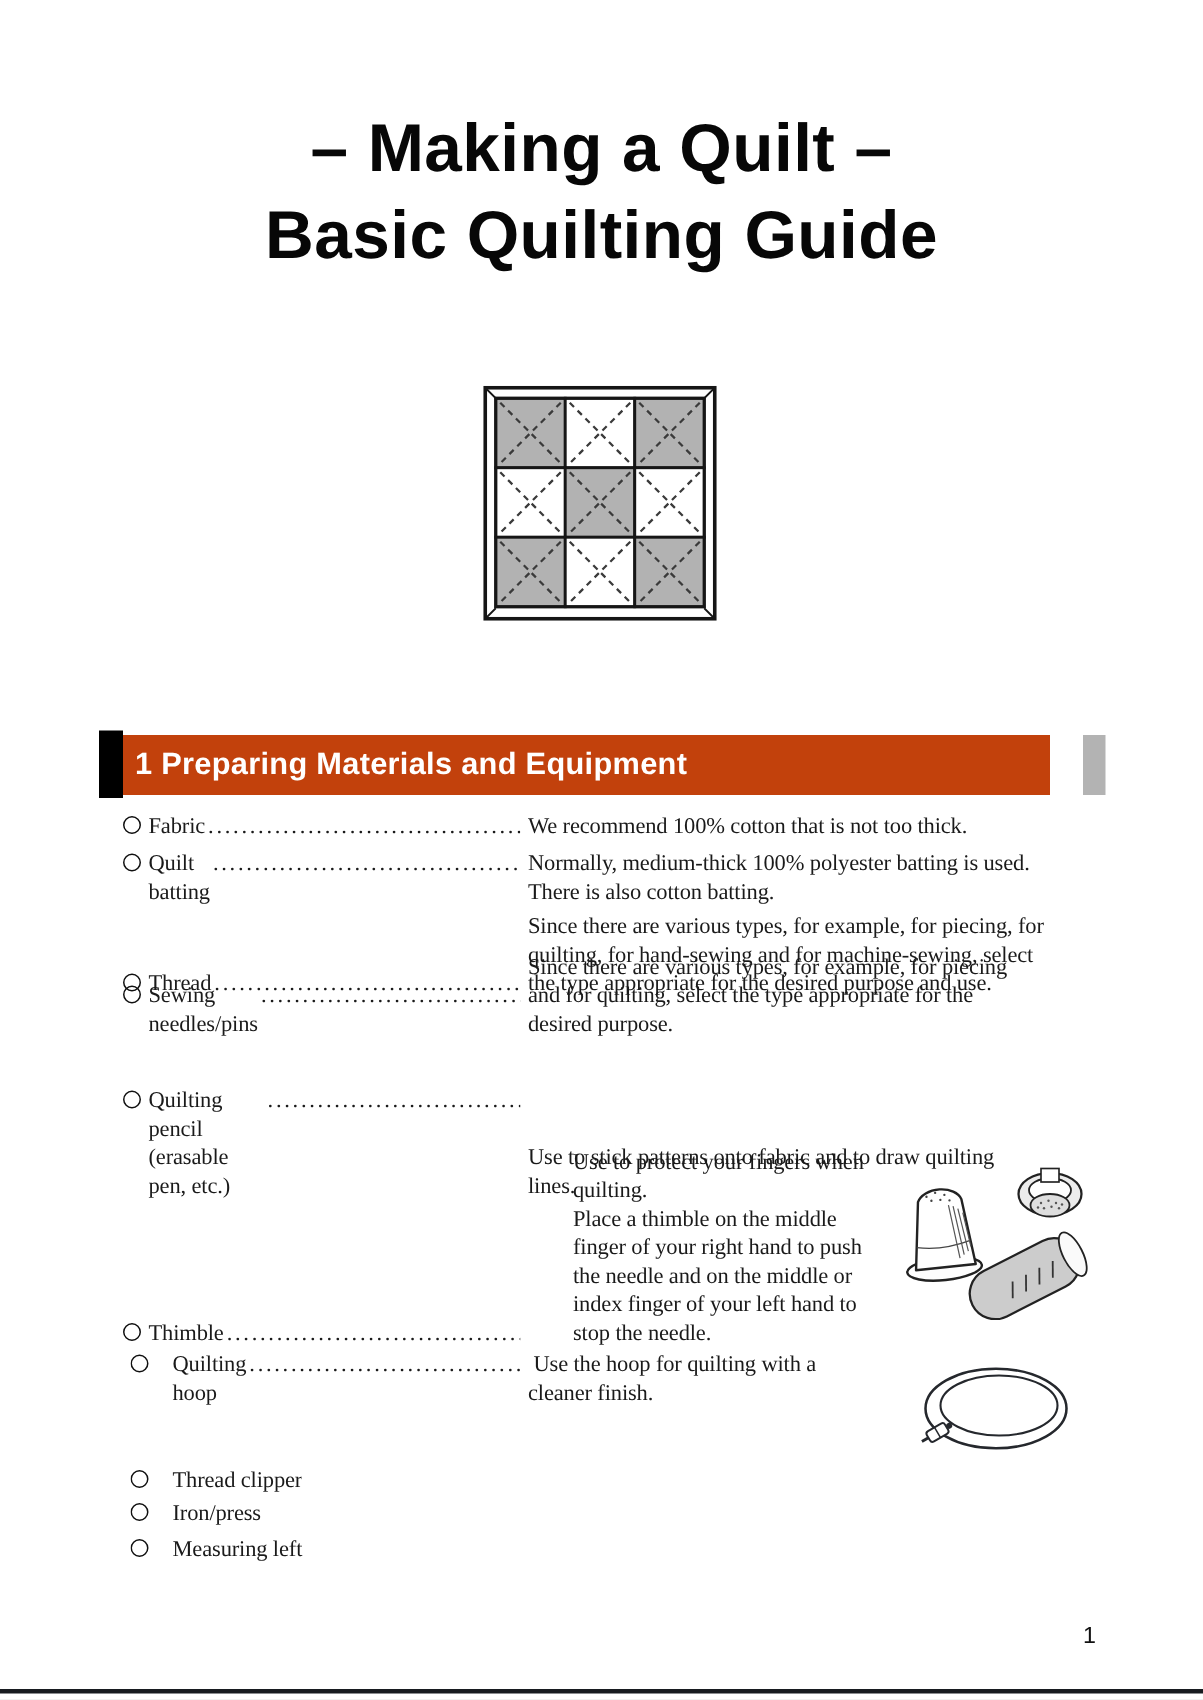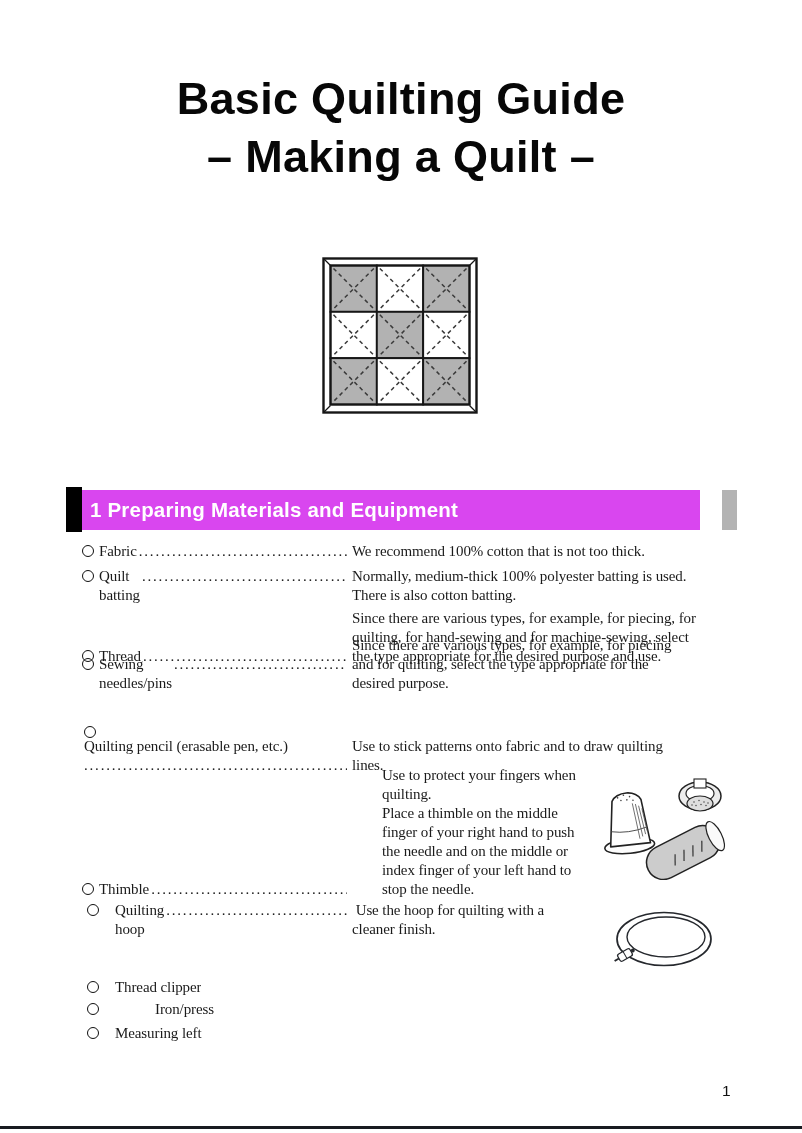--- a/index.html
+++ b/index.html
@@ -4,21 +4,21 @@
 <style>
   html,body{margin:0;padding:0;background:#e8e8e8;}
   .page{position:relative;width:802px;height:1133px;background:#ffffff;margin:0 auto;
         font-family:"Liberation Serif",serif;color:#1a1a1a;overflow:hidden;}
   .title{position:absolute;top:70px;left:0;width:100%;text-align:center;
          font-family:"Liberation Sans",sans-serif;font-weight:bold;font-size:45px;
          line-height:58px;color:#070707;letter-spacing:.3px;}
   .illus{position:absolute;}
   
   .hdr-black{position:absolute;left:66px;top:487px;width:16px;height:45px;background:#000;}
-  .hdr-bar{position:absolute;left:82px;top:490px;width:618px;height:40px;background:#d946ef;}
+  .hdr-bar{position:absolute;left:82px;top:490px;width:618px;height:40px;background:#c2410c;}
   .hdr-text{font-family:"Liberation Sans",sans-serif;font-weight:bold;font-size:20.5px;
             color:#ffffff;line-height:40px;padding-left:8px;letter-spacing:.2px;white-space:nowrap;}
   .hdr-side{position:absolute;left:722px;top:490px;width:15px;height:40px;background:#b3b3b3;}
   
   .item{position:absolute;display:flex;align-items:flex-end;font-size:15px;line-height:19px;
         letter-spacing:-.1px;width:690px;}
   .lc{display:flex;align-items:baseline;overflow:hidden;flex:none;}
   .circ{flex:none;width:10px;height:10px;border:1.4px solid #101010;border-radius:50%;
         margin-right:5px;transform:translateY(1px);}
   .item.v2 .circ{margin-right:16px;}
@@ -27,22 +27,22 @@
   .pagenum{position:absolute;top:1082px;left:722px;font-family:"Liberation Sans",sans-serif;
            font-size:15.5px;color:#111;}
   .rule{position:absolute;left:0;top:1126px;width:802px;height:3px;background:#181b20;}
 </style>
 </head>
 <body>
 
 <div class="page">
 
   <div class="title">
+    <div>– Making a Quilt –</div>
     <div>Basic Quilting Guide</div>
-    <div>– Making a Quilt –</div>
   </div>
 
   <div class="illus" style="left:322px;top:257px;">
     <svg id="quilt-svg" width="156" height="157" viewBox="0 0 156 157">
         <rect x="1.5" y="1.5" width="153" height="154" fill="#ffffff" stroke="#161616" stroke-width="2.4"></rect>
         <line x1="2" y1="2" x2="8.5" y2="8.5" stroke="#161616" stroke-width="1.2"></line>
         <line x1="154" y1="2" x2="147.5" y2="8.5" stroke="#161616" stroke-width="1.2"></line>
         <line x1="2" y1="155" x2="8.5" y2="148.5" stroke="#161616" stroke-width="1.2"></line>
         <line x1="154" y1="155" x2="147.5" y2="148.5" stroke="#161616" stroke-width="1.2"></line>
         <rect x="8.5" y="8.5" width="46.333333333333336" height="46.333333333333336" fill="#b2b2b2" stroke="#161616" stroke-width="1.9"></rect>
@@ -114,21 +114,21 @@
         <div class="lc" style="width: 265px;">
           <span class="circ"></span>
           <span>Sewing needles/pins</span>
           <span class="dots">................................................................................</span>
         </div>
         <div class="desc">Since there are various types, for example, for piecing
 and for quilting, select the type appropriate for the
 desired purpose.</div>
       </div>
       <div class="item" style="top: 725px; left: 82px;">
-        <div class="lc" style="width: 265px; flex-direction: column;">
+        <div class="lc" style="width: 265px;">
           <span class="circ"></span>
           <span>Quilting pencil (erasable pen, etc.)</span>
           <span class="dots">................................................................................</span>
         </div>
         <div class="desc">Use to stick patterns onto fabric and to draw quilting
 lines.</div>
       </div>
       <div class="item" style="top: 766px; left: 82px; gap: 30px;">
         <div class="lc" style="width: 265px;">
           <span class="circ"></span>
@@ -152,21 +152,21 @@
         <div class="desc"> Use the hoop for quilting with a
 cleaner finish.</div>
       </div>
       <div class="item v2" style="top: 978px; left: 87px;">
         <div class="lc" style="width: auto;">
           <span class="circ"></span>
           <span>Thread clipper</span>
         </div>
       </div>
       <div class="item v2" style="top: 1000px; left: 87px;">
-        <div class="lc" style="width: auto; gap: 40px;">
+        <div class="lc" style="width: auto;">
           <span class="circ"></span>
           <span>Iron/press</span>
         </div>
       </div>
       <div class="item v2" style="top: 1024px; left: 87px;">
         <div class="lc" style="width: auto;">
           <span class="circ"></span>
           <span>Measuring left</span>
         </div>
       </div>

